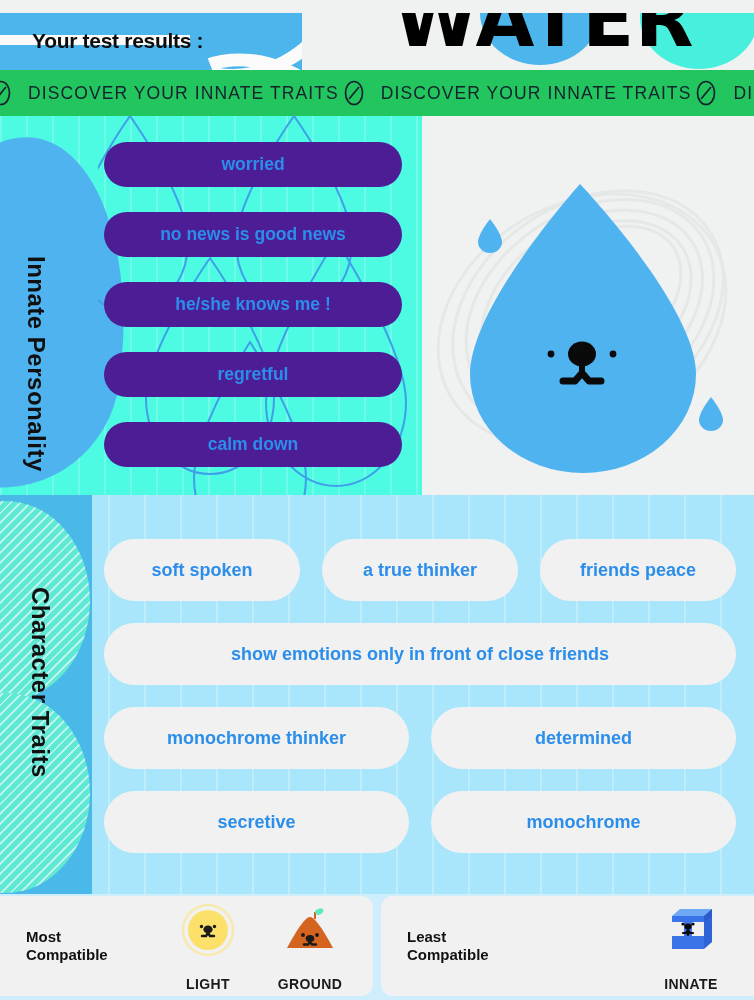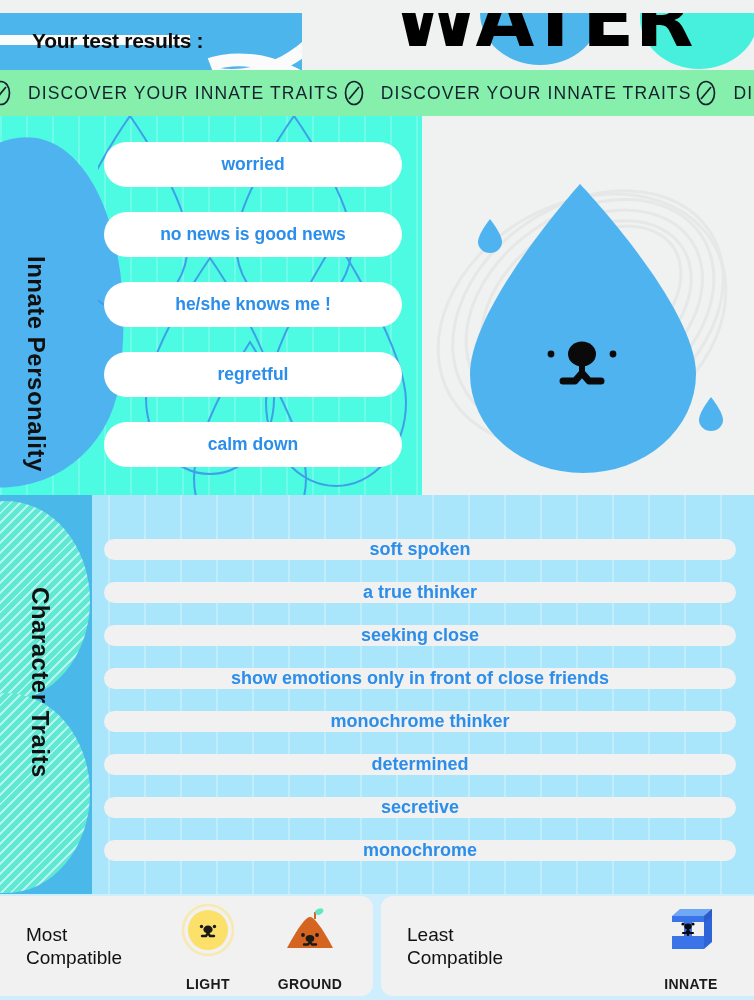--- a/index.html
+++ b/index.html
@@ -53,21 +53,21 @@
   .water-word {
     position:absolute; left:394px; top:-38px;
     font-size:76px; font-weight:bold; color:#000;
     letter-spacing:1px; z-index:6;
     font-family:"DejaVu Sans", sans-serif;
   }
 
   
   .ticker {
     position:absolute; left:0; top:70px; width:754px; height:46px;
-    background:#86efac; display:flex; align-items:center; overflow:hidden;
+    background:#22c55e; display:flex; align-items:center; overflow:hidden;
   }
   .tick-item { display:flex; align-items:center; flex:0 0 auto; }
   .tick-icon { width:30px; height:30px; flex:0 0 auto; margin-left:-14px; }
   .tick-text {
     font-size:17.5px; font-weight:500; color:#14222e;
     letter-spacing:1.1px; white-space:nowrap; margin-left:12px; margin-right:14px;
   }
 
   
   .innate {
@@ -92,21 +92,21 @@
     font-size:24px; font-weight:bold; color:#101010;
     writing-mode:vertical-rl; letter-spacing:0.5px; z-index:4;
     white-space:nowrap;
   }
   .innate-outline-drops { position:absolute; left:98px; top:-6px; width:330px; height:390px; }
   .pill-col {
     position:absolute; left:104px; top:26px; width:298px;
     display:flex; flex-direction:column; gap:25px; z-index:5;
   }
   .pill {
-    background:#ffffff; border-radius:30px; height:45px;
+    background:#4c1d95; border-radius:30px; height:45px;
     display:flex; align-items:center; justify-content:center;
     color:#2b8eea; font-size:17.5px; font-weight:bold;
     text-align:center; padding:0 12px;
   }
 
   
   .mascot {
     position:absolute; left:422px; top:116px; width:332px; height:379px;
     background:#f0f1f1; overflow:hidden;
   }
@@ -139,42 +139,42 @@
   .traits-label {
     position:absolute; left:26px; top:92px;
     font-size:24px; font-weight:bold; color:#101010;
     writing-mode:vertical-rl; letter-spacing:0.5px; z-index:6;
     white-space:nowrap;
   }
   .traits-body {
     position:absolute; left:104px; top:44px; width:632px; z-index:5;
     display:flex; flex-direction:column; gap:22px;
   }
-  .trow { display:flex; gap:22px;flex-direction:column; }
+  .trow { display:flex; gap:22px; }
   .tpill {
     background:#f1f1f1; border-radius:34px; height:62px;
     display:flex; align-items:center; justify-content:center;
     color:#2b8eea; font-size:18px; font-weight:bold;
     text-align:center; padding:0 14px; flex:1 1 0;
   }
   .tpill.wide { flex:1 1 100%; }
 
   
   .footer {
     position:absolute; left:0; top:894px; width:754px; height:106px;
     background:#cfeefd; display:flex; gap:8px; padding:2px 0 4px 0;
   }
   .fcard {
     flex:1 1 0; background:#f1f1f1; border-radius:12px;
     display:flex; align-items:center; position:relative;
   }
   .fcard:first-child { border-radius:0 12px 12px 0; }
   .fcard:last-child  { border-radius:12px 0 0 12px; }
   .fcard-title {
-    font-size:19px; font-weight:normal; color:#111; line-height:1.22;
+    font-size:15px; font-weight:bold; color:#111; line-height:1.22;
     margin-left:26px; width:120px; flex:0 0 auto;
   }
   .elems { display:flex; gap:16px; margin-left:auto; margin-right:20px; }
   .elem { width:86px; display:flex; flex-direction:column; align-items:center; }
   .elem-ico { height:58px; display:flex; align-items:flex-end; justify-content:center; }
   .elem-name {
     font-size:14px; font-weight:600; color:#1a1a1a; letter-spacing:.4px; margin-top:18px;
   }
 </style>
 </head>
@@ -266,21 +266,21 @@
   <div class="traits-rail">
     <div class="rail-circle rc1"></div>
     <div class="rail-circle rc2"></div>
   </div>
   <div class="traits-label">Character Traits</div>
 
   <div class="traits-body">
     <div class="trow">
       <div class="tpill">soft spoken</div>
       <div class="tpill">a true thinker</div>
-      <div class="tpill">seeking close</div>
+      <div class="tpill">friends peace</div>
     </div>
     <div class="trow">
       <div class="tpill wide">show emotions only in front of close friends</div>
     </div>
     <div class="trow">
       <div class="tpill">monochrome thinker</div>
       <div class="tpill">determined</div>
     </div>
     <div class="trow">
       <div class="tpill">secretive</div>

